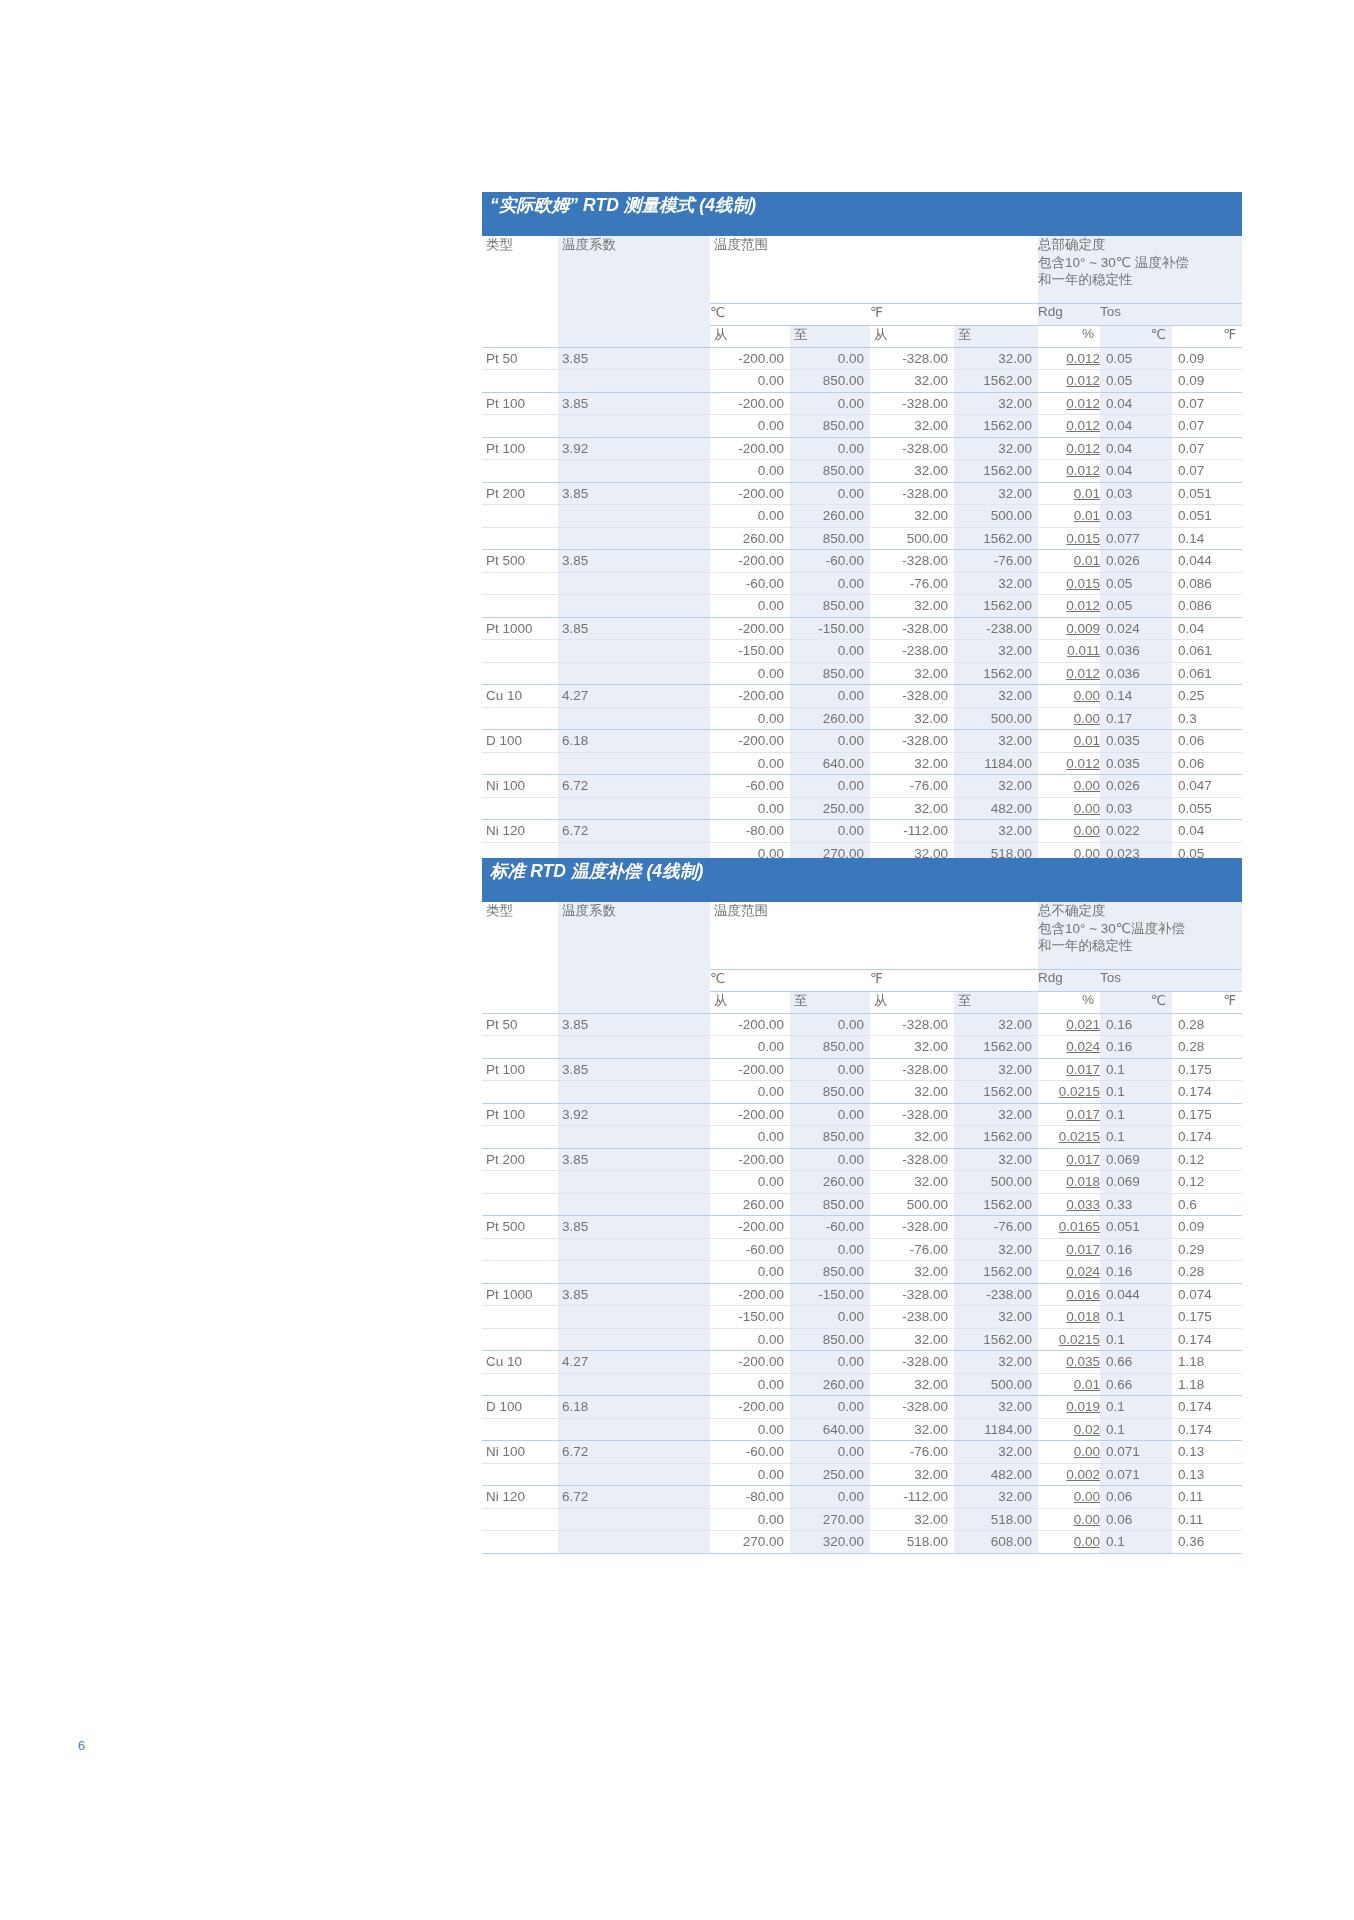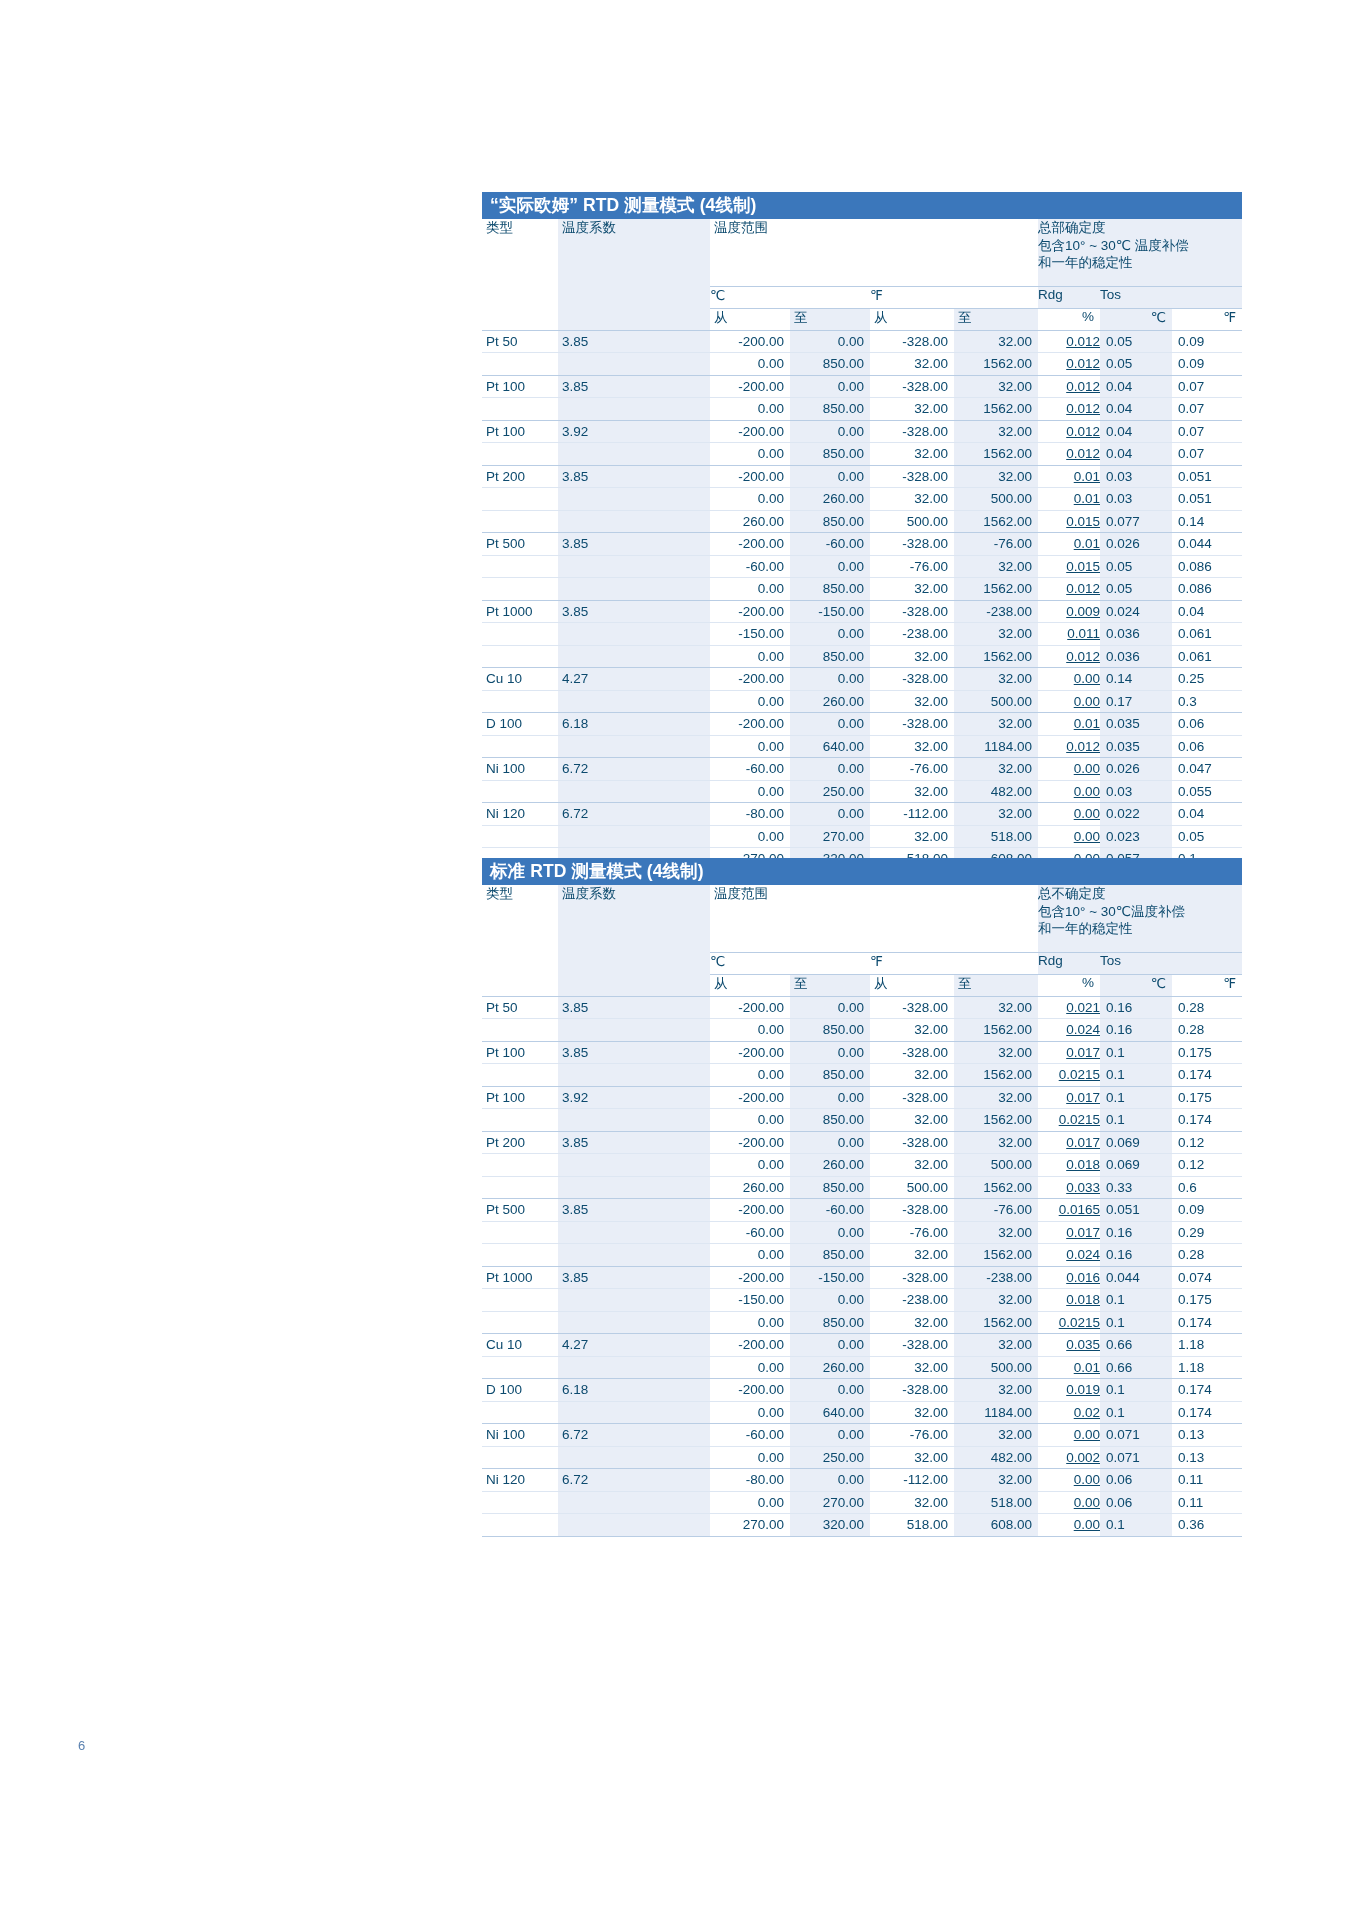--- a/index.html
+++ b/index.html
@@ -19,32 +19,33 @@
   .table-block { position: absolute; width: 760px; left: 482px; }
   #block-1 { top: 192px; }
   #block-2 { top: 858px; }
 
   .tbl-title {
     background: #3b77bb;
     color: #ffffff;
     font-size: 17.5px;
     font-weight: bold;
     line-height: 27px;
-    height: 27px;
+    height: 44px;
     padding: 0 8px;
     letter-spacing: 0.1px;
     white-space: nowrap;
     overflow: hidden;
+    font-style: italic;
   }
 
   table.spec {
     width: 760px;
     border-collapse: collapse;
     table-layout: fixed;
-    color: #0c4a6e;
+    color: #737373;
     font-size: 13.5px;
   }
   table.spec td, table.spec th {
     padding: 0;
     font-weight: normal;
     vertical-align: top;
     text-align: left;
     white-space: nowrap;
   }
 
@@ -429,21 +430,21 @@
             <td class="sh num">608.00</td>
             <td class="rdg">0.00</td>
             <td class="sh tos">0.057</td>
             <td class="tos">0.1</td>
           </tr>
         </tbody>
     </table>
   </div>
 
   <div class="table-block" id="block-2">
-    <div class="tbl-title">标准 RTD 测量模式 (4线制)</div>
+    <div class="tbl-title">标准 RTD 温度补偿 (4线制)</div>
     <table class="spec">
       <colgroup>
         <col class="c-type">
           <col class="c-coef">
         <col class="c-cf">
           <col class="c-ct">
           <col class="c-ff">
           <col class="c-ft">
         <col class="c-rdg">
           <col class="c-tosc">

